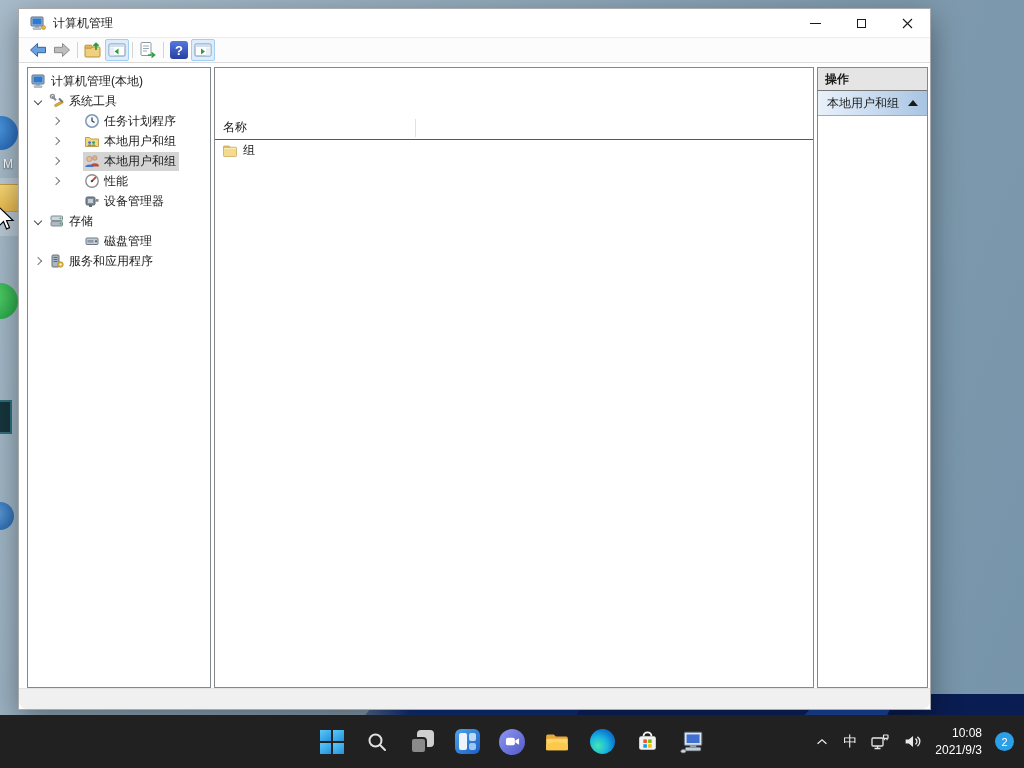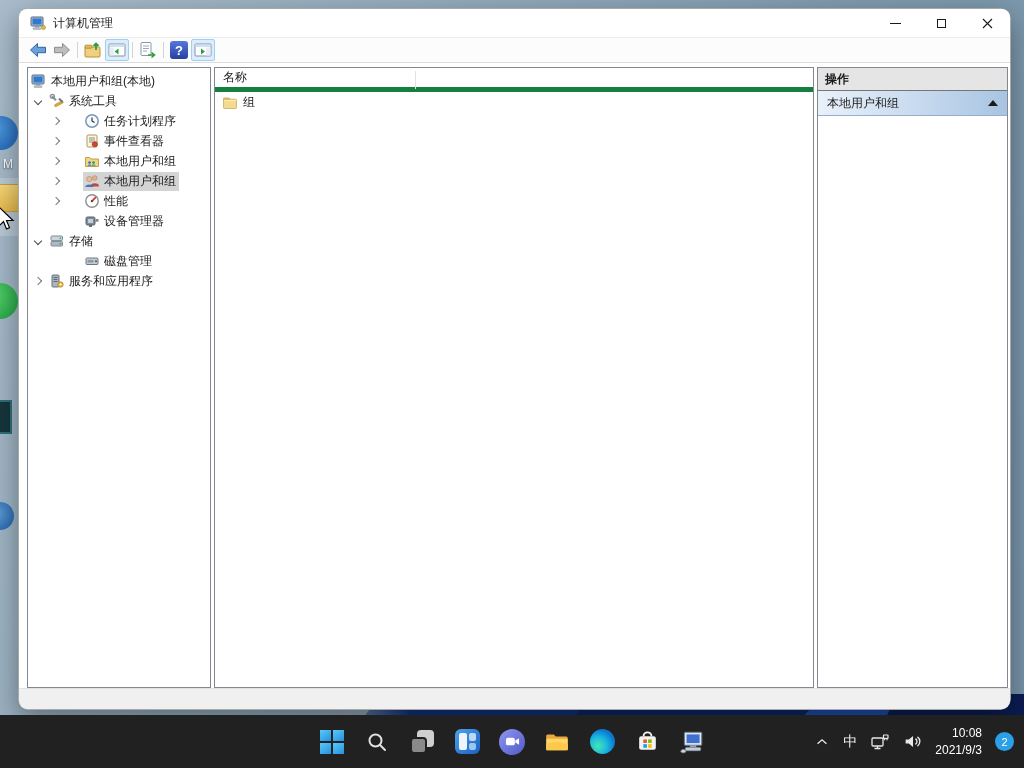--- a/index.html
+++ b/index.html
@@ -24,22 +24,22 @@
   .d-blue1 { left:-16px; top:116px; width:34px; height:34px; background:radial-gradient(circle at 35% 35%,#4f9ae0,#1d5fb0); }
   .d-mlabel { position:absolute; left:3px; top:157px; color:#fff; font-size:12px; text-shadow:0 1px 2px rgba(0,0,0,.6); }
   .d-selbox { left:0; top:178px; width:26px; height:58px; background:rgba(255,255,255,.22); }
   .d-folder { left:-14px; top:184px; width:36px; height:28px; background:linear-gradient(#f7d878,#e7b84e); border-radius:2px; border:1px solid #c79f3e; }
   .d-green { left:-18px; top:283px; width:36px; height:36px; background:radial-gradient(circle at 35% 35%,#55d06a,#1fa043); }
   .d-dark { left:-10px; top:400px; width:22px; height:34px; background:#16353d; border:2px solid #2e6f79; }
   .d-blue2 { left:-14px; top:502px; width:28px; height:28px; background:radial-gradient(circle at 40% 40%,#5e9bd6,#1e5fa8); }
   .cursor { position:absolute; left:-3px; top:206px; z-index:50; }
 
   
-  .win { position:absolute; left:18px; top:8px; width:993px; height:702px;
-    background:#fff; border:1px solid #a9a9a9; border-radius:12px;
+  .win { position:absolute; left:18px; top:8px; width:913px; height:702px;
+    background:#fff; border:1px solid #a9a9a9; border-radius:0;
     box-shadow:0 10px 28px rgba(0,0,0,.38); display:flex; flex-direction:column; z-index:10; }
   .titlebar { height:28px; display:flex; align-items:center; padding-left:11px; border-radius:8px 8px 0 0; background:#fff; }
   .title-txt { margin-left:7px; }
   .win-controls { margin-left:auto; display:flex; height:28px; }
   .wc { width:46px; height:28px; display:flex; align-items:center; justify-content:center; cursor:default; }
   .wc:first-child { border-radius:0 }
   .wc-min { width:11px; height:1px; background:#1a1a1a; }
   .wc-max { width:9px; height:9px; border:1px solid #1a1a1a; }
 
   .menubar { height:23px; display:flex; align-items:center; padding-left:9px; background:#fff; }
@@ -65,21 +65,21 @@
   .chev.right { transform:rotate(-45deg); }
   .chev.down  { transform:rotate(45deg); border-color:#4a4a4a; }
   .chev-slot { width:18px; display:flex; align-items:center; flex:none; }
   .ind0 { padding-left:2px; } .ind1 { padding-left:2px; } .ind2 { padding-left:20px;gap:17px; }
   .hl { display:flex; align-items:center; padding:1px 3px 1px 1px; }
   .trow.selected .hl { background:#d4d4d4; }
   .ticon { width:16px; height:16px; flex:none; margin-right:4px; }
   .ticon svg { display:block; }
 
   
-  .list-header { height:24px; display:flex; align-items:center; padding-left:8px; position:relative; border-bottom:5px solid #15803d; }
+  .list-header { height:24px; display:flex; align-items:center; padding-left:8px; position:relative; border-bottom:1px solid #15803d;margin-top:48px; }
   .col-div { position:absolute; left:200px; top:3px; width:1px; height:18px; background:#e2e2e2; }
   .lrow { height:21px; display:flex; align-items:center; padding-left:7px; }
   .lrow .ticon { margin-right:5px; }
 
   
   .act-title { height:23px; line-height:22px; padding:0 7px; font-weight:bold; background:#e5e5e5; border-bottom:1px solid #767676; }
   .act-section { height:25px; display:flex; align-items:center; padding:0 9px;
     background:linear-gradient(90deg,#e9f1fa 0%,#c6d9ee 55%,#a8c4e2 100%); border-bottom:1px solid #96aecb; }
   .tri-up { width:0; height:0; border-left:5px solid transparent; border-right:5px solid transparent; border-bottom:6px solid #1a1a1a; margin-left:auto; }
   .act-more { height:25px; display:flex; align-items:center; padding:0 9px 0 47px; }
@@ -218,21 +218,21 @@
           <div class="trow ind0">
             <span class="hl">
               <span class="ticon">
                 <svg width="16" height="16" viewBox="0 0 16 16">
                   <rect x="1" y="2" width="12" height="9" rx="1" fill="#aebfd0" stroke="#5a6b7d"></rect>
                   <rect x="2.5" y="3.5" width="9" height="6" fill="#2d7ad4"></rect>
                   <rect x="5" y="11" width="4" height="1.5" fill="#8a98a8"></rect>
                   <rect x="3" y="12.8" width="8" height="1.6" rx="0.5" fill="#c4cdd7" stroke="#7b8793" stroke-width="0.5"></rect>
                 </svg>
               </span>
-              <span>本地用户和组(本地)</span>
+              <span>计算机管理(本地)</span>
             </span>
           </div>
 
           <div class="trow ind1">
             <span class="chev-slot">
                 <span class="chev down"></span>
               </span>
             <span class="hl">
               <span class="ticon">
                 <svg width="16" height="16" viewBox="0 0 16 16">
@@ -254,35 +254,20 @@
               <span class="ticon">
                 <svg width="16" height="16" viewBox="0 0 16 16">
                   <circle cx="8" cy="8" r="6.2" fill="#f6fafd" stroke="#7d97b5" stroke-width="1.5"></circle>
                   <path d="M8 4.5 V8 L10.5 9.6" stroke="#23364f" stroke-width="1.2" fill="none"></path>
                 </svg>
               </span>
               <span>任务计划程序</span>
             </span>
           </div>
 
-          <div class="trow ind2">
-            <span class="chev-slot">
-                <span class="chev right"></span>
-              </span>
-            <span class="hl">
-              <span class="ticon">
-                <svg width="16" height="16" viewBox="0 0 16 16">
-                  <rect x="3" y="2" width="10" height="12" rx="1" fill="#fdf6df" stroke="#b09a52"></rect>
-                  <path d="M5 5 h6 M5 7 h6 M5 9 h4" stroke="#8a8a8a" stroke-width="1"></path>
-                  <circle cx="10.8" cy="11.2" r="2.6" fill="#d64333" stroke="#9c2b1f" stroke-width="0.6"></circle>
-                </svg>
-              </span>
-              <span>事件查看器</span>
-            </span>
-          </div>
 
           <div class="trow ind2">
             <span class="chev-slot">
                 <span class="chev right"></span>
               </span>
             <span class="hl">
               <span class="ticon">
                 <svg width="16" height="16" viewBox="0 0 16 16">
                   <path d="M1.5 4.5 h4.2 l1.2 1.5 H14.5 v7.5 H1.5 Z" fill="#f4d582" stroke="#c0a04e"></path>
                   <circle cx="5.6" cy="9.6" r="1.4" fill="#3f74c9"></circle>

